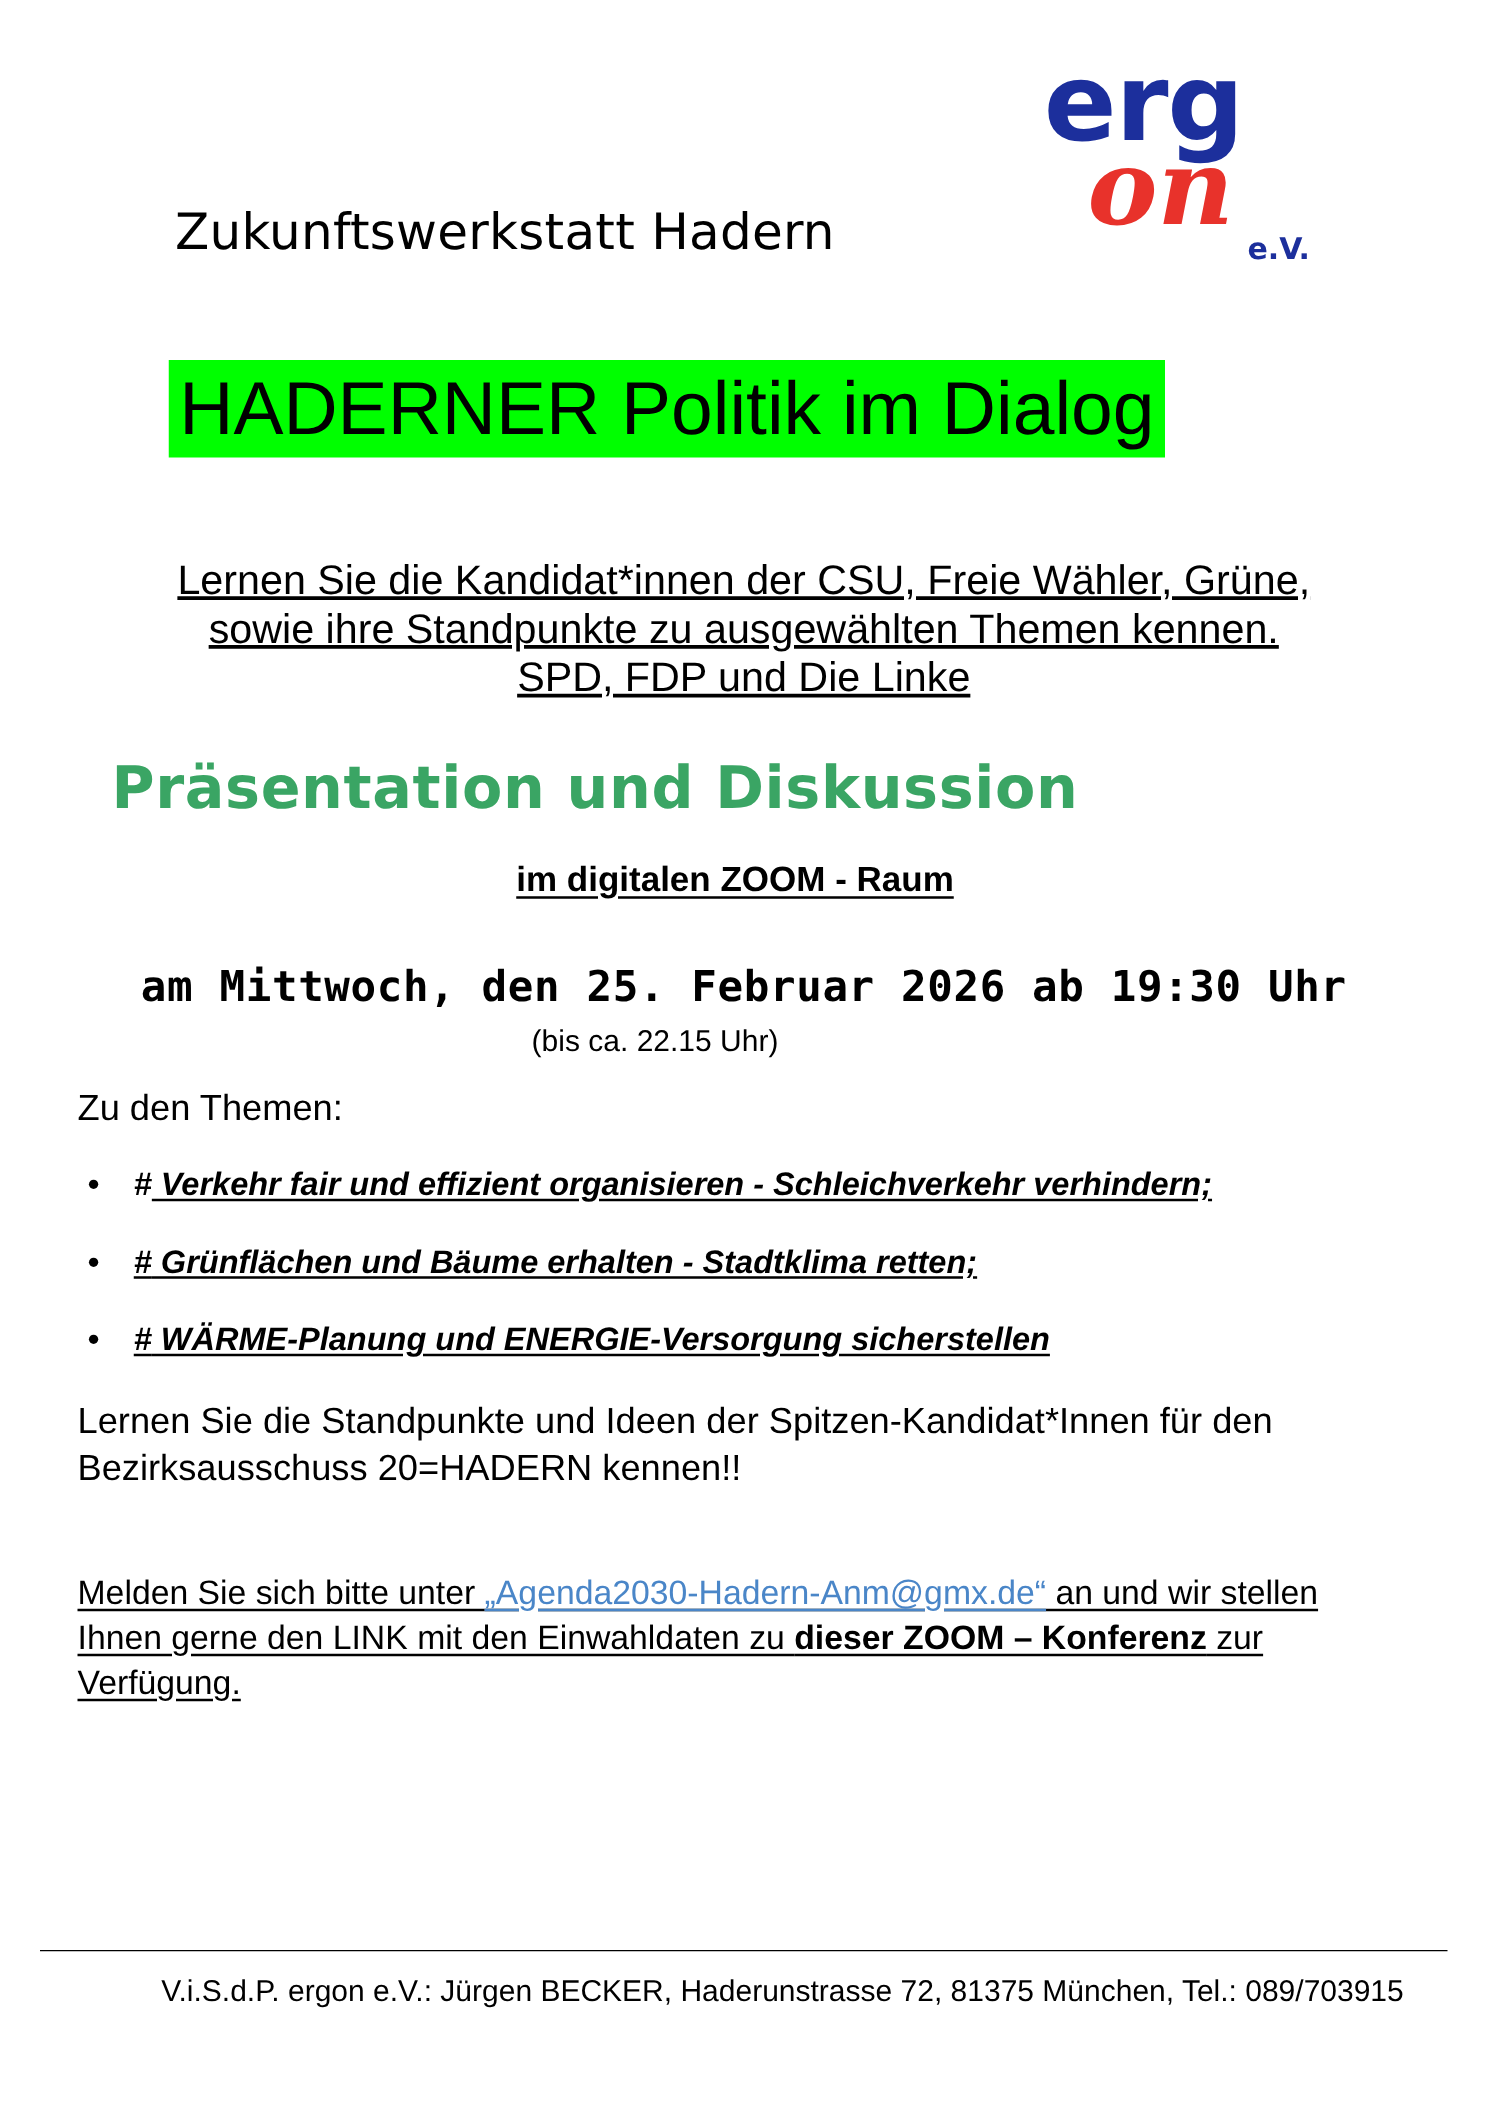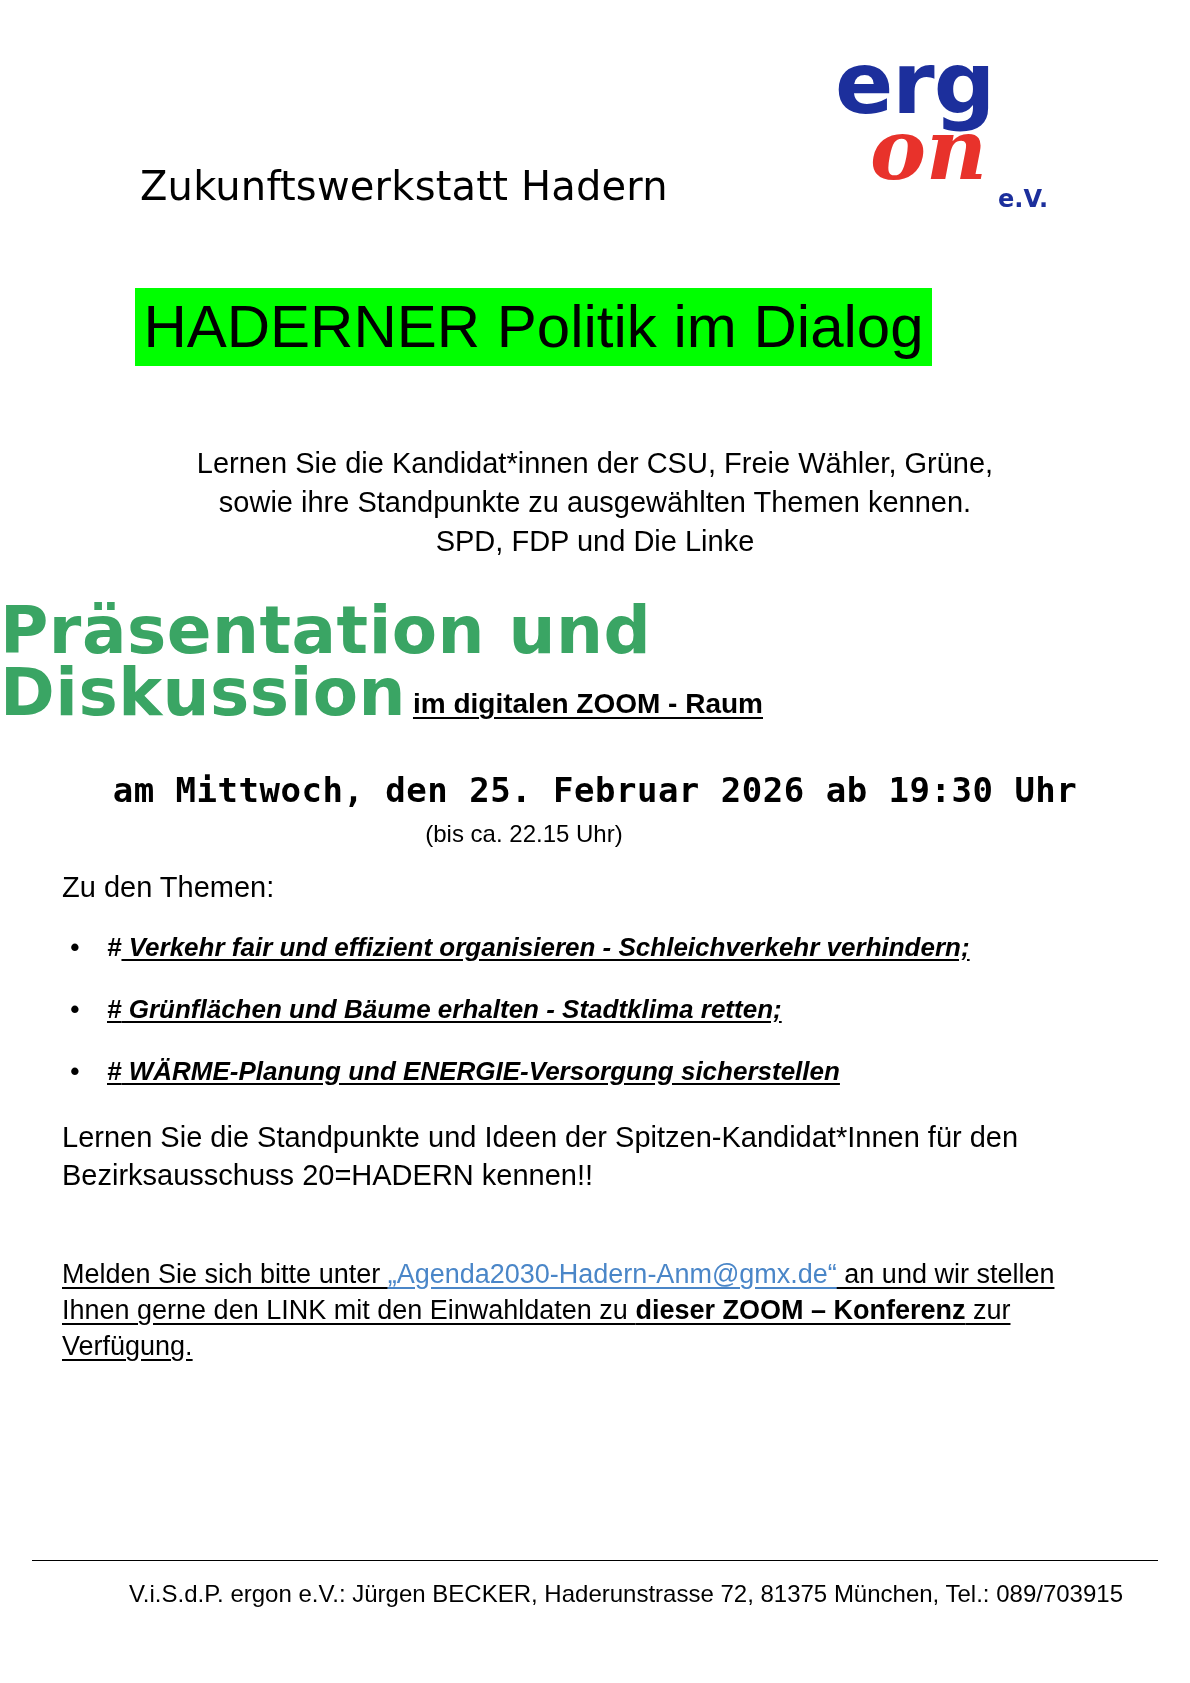--- a/index.html
+++ b/index.html
@@ -94,34 +94,35 @@
   }
 
   
   .intro {
     position: absolute;
     top: 444px;
     left: 60px;
     width: 1070px;
     text-align: center;
     font-family: "Liberation Sans", sans-serif;
-    font-size: 29px;
+    font-size: 33px;
     line-height: 39px;
+    text-decoration: underline;
   }
 
   
   .green-heading {
     position: absolute;
     top: 600px;
     left: 0;
     width: 952px;
-    text-align: left;
+    text-align: center;
     font-family: "DejaVu Sans", sans-serif;
     font-weight: bold;
-    font-size: 66px;
+    font-size: 47px;
     line-height: 62px;
     color: #3aa564;
     letter-spacing: 0.5px;
   }
   .sub-heading {
     position: absolute;
     top: 685px;
     left: 0;
     width: 1176px;
     text-align: center;

